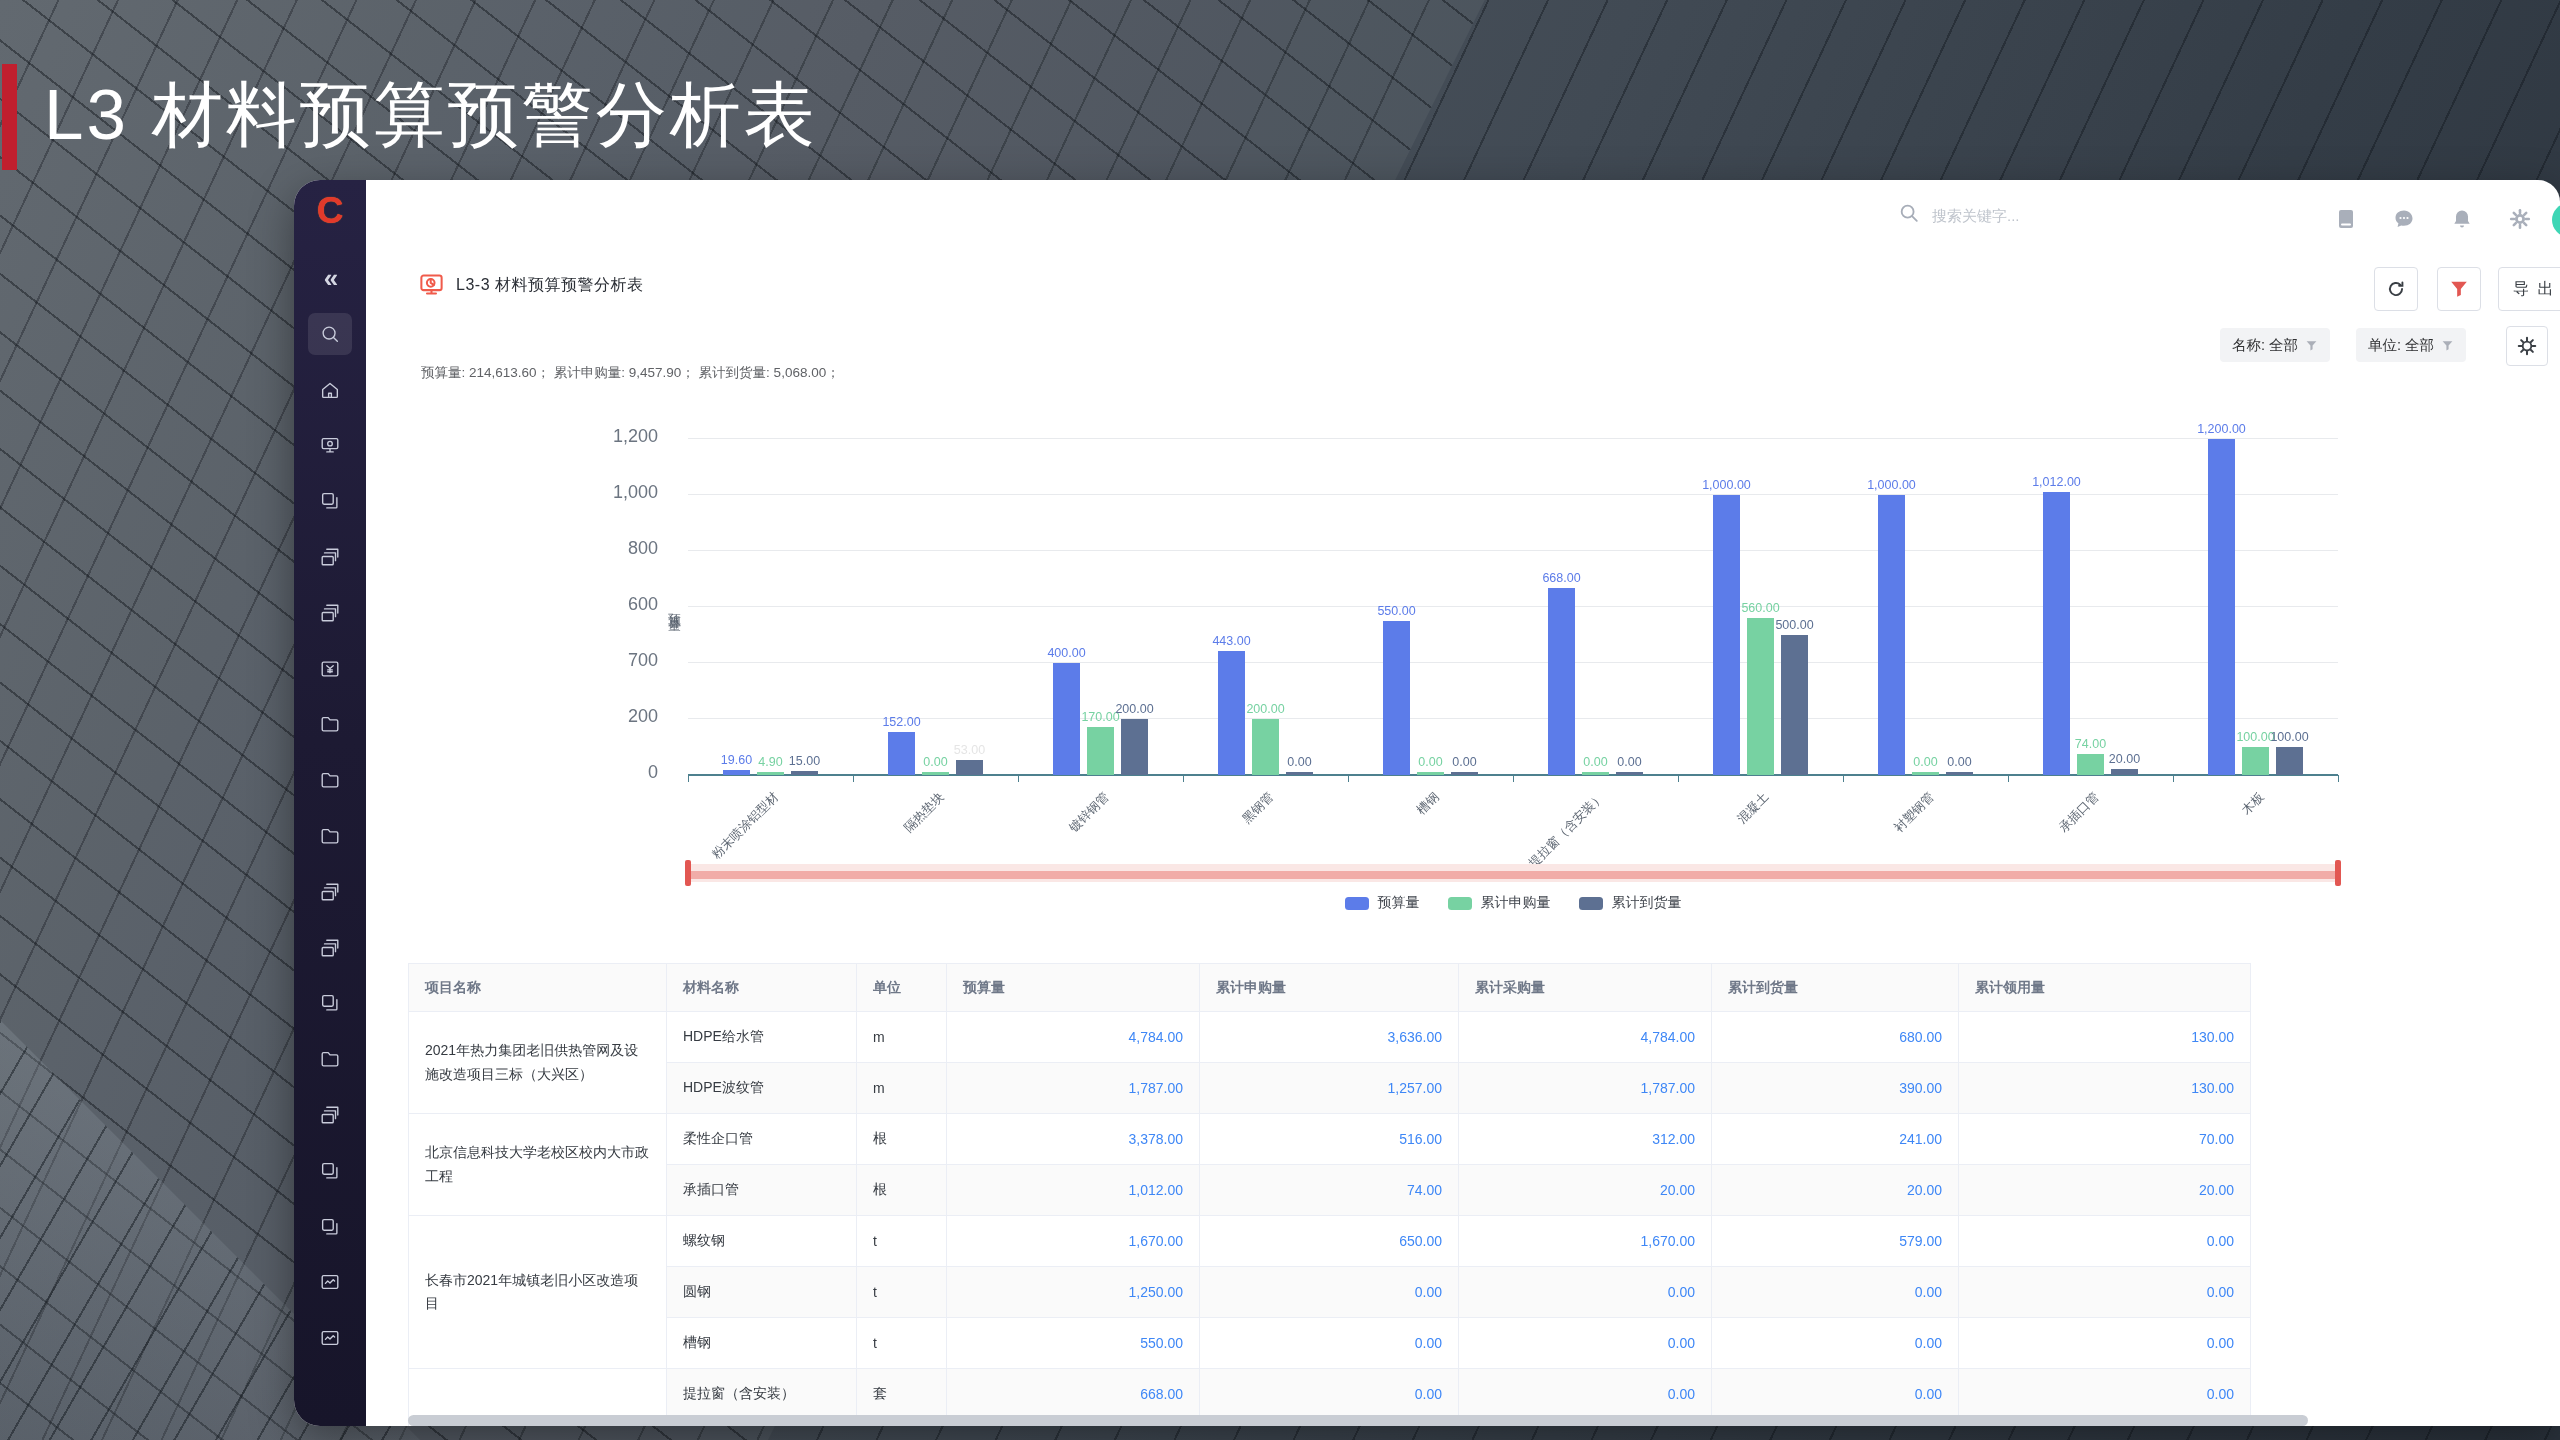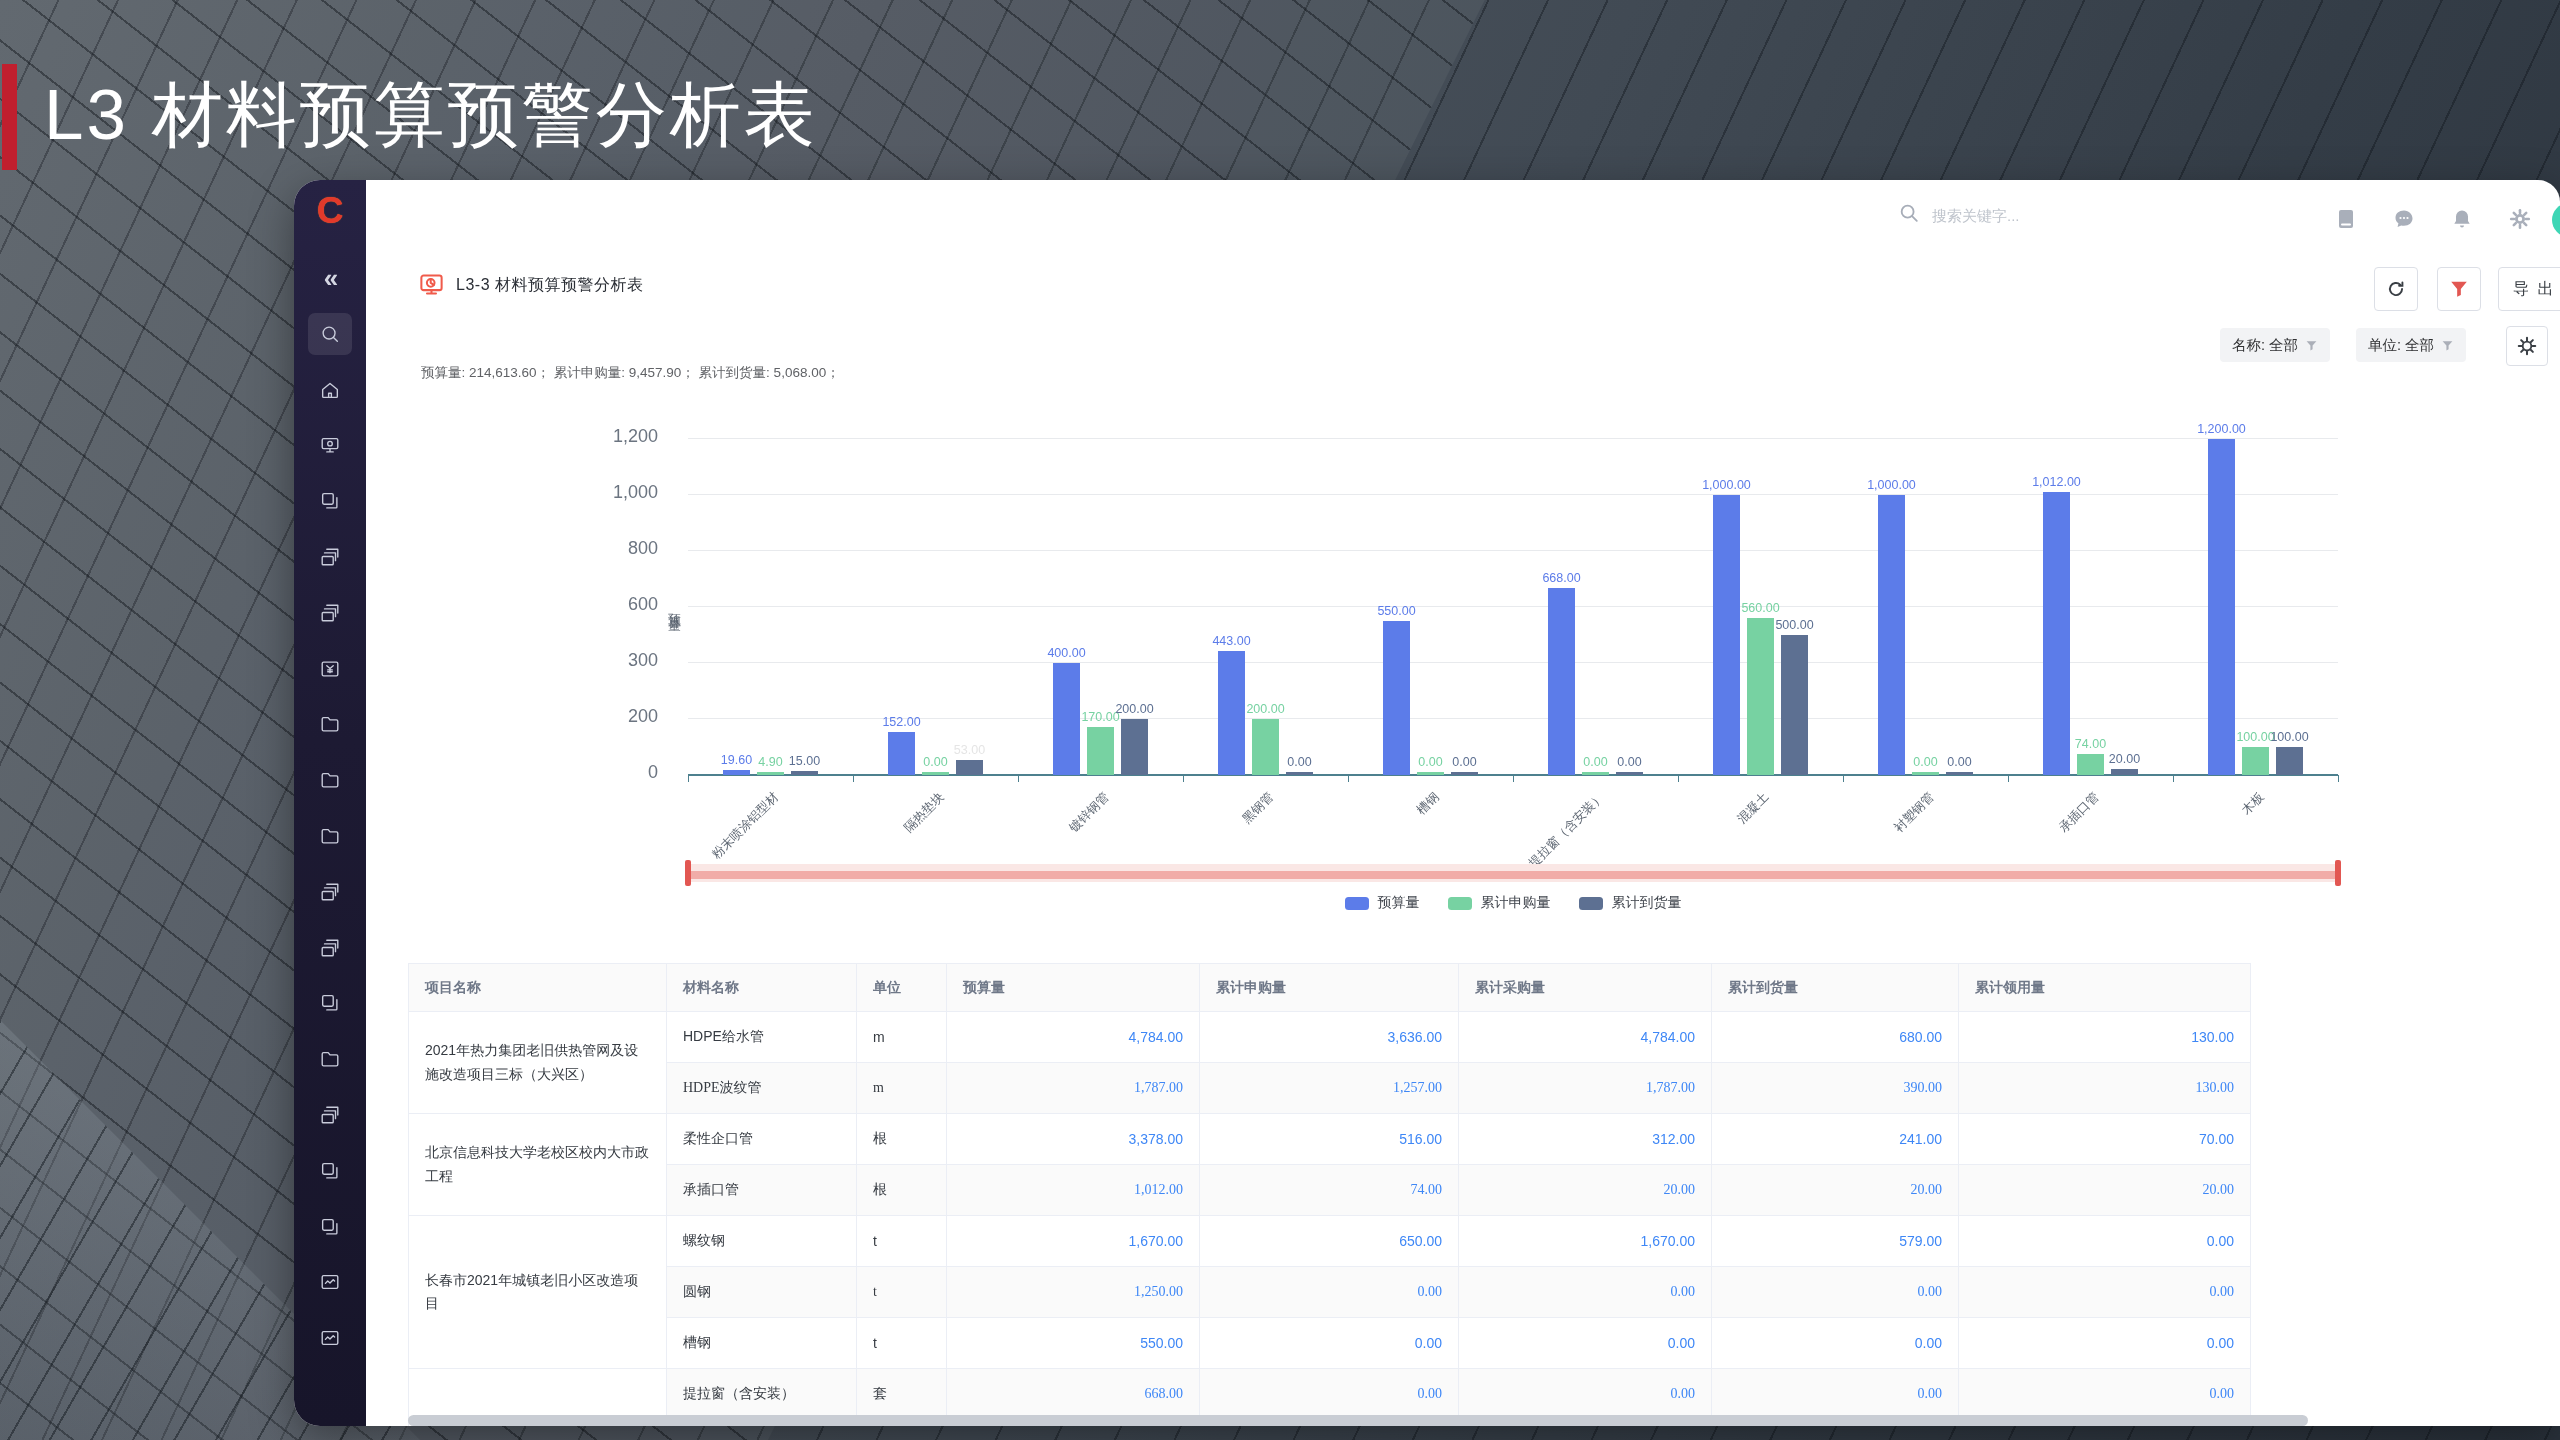--- a/index.html
+++ b/index.html
@@ -98,21 +98,21 @@
   .lg-label{font-size:14px;color:#40454d;}
 
   
   .table-wrap{position:absolute;left:114px;top:783px;width:1842px;}
   table{border-collapse:collapse;width:1842px;table-layout:fixed;}
   th,td{border:1px solid #EBEEF5;box-sizing:border-box;font-size:14px;}
   th{height:48px;background:#FAFAFA;color:#6F7888;font-weight:bold;text-align:left;padding:0 16px;}
   td{height:51px;color:#363B42;padding:0 16px;}
   td.num{text-align:right;color:#3E87F6;}
   td.proj{background:#fff;line-height:1.65;padding:10px 16px;}
-  tr.alt td:not(.proj){background:#FAFAFA;font-family:Liberation Serif, serif;}
+  tr.alt td:not(.proj){background:#FAFAFA;}
   .h-scrollbar{position:absolute;left:114px;top:1235px;width:1900px;height:11px;border-radius:6px;
       background:#C9CDD4;cursor:pointer;}
 </style>
 </head>
 <body>
 
 <div class="bg">
   <div class="bg-lines-a"></div>
   <div class="bg-lines-b"></div>
   <div class="bg-corner"></div>
@@ -348,21 +348,21 @@
   </div>
 
   <div class="summary">预算量: 214,613.60；   累计申购量: 9,457.90；   累计到货量: 5,068.00；</div>
 
   <div class="chart-plot" id="chart-plot">
       <div class="gl axis" style="bottom: -1px;"></div>
       <span class="ytick" style="bottom: -8px;">0</span>
       <div class="gl" style="bottom: 56px;"></div>
       <span class="ytick" style="bottom: 48px;">200</span>
       <div class="gl" style="bottom: 112px;"></div>
-      <span class="ytick" style="bottom: 104px;">300</span>
+      <span class="ytick" style="bottom: 104px;">700</span>
       <div class="gl" style="bottom: 168px;"></div>
       <span class="ytick" style="bottom: 160px;">600</span>
       <div class="gl" style="bottom: 224px;"></div>
       <span class="ytick" style="bottom: 216px;">800</span>
       <div class="gl" style="bottom: 280px;"></div>
       <span class="ytick" style="bottom: 272px;">1,000</span>
       <div class="gl" style="bottom: 336px;"></div>
       <span class="ytick" style="bottom: 328px;">1,200</span>
       <div class="xtick" style="left: 0px;"></div>
       <div class="xtick" style="left: 165px;"></div>

